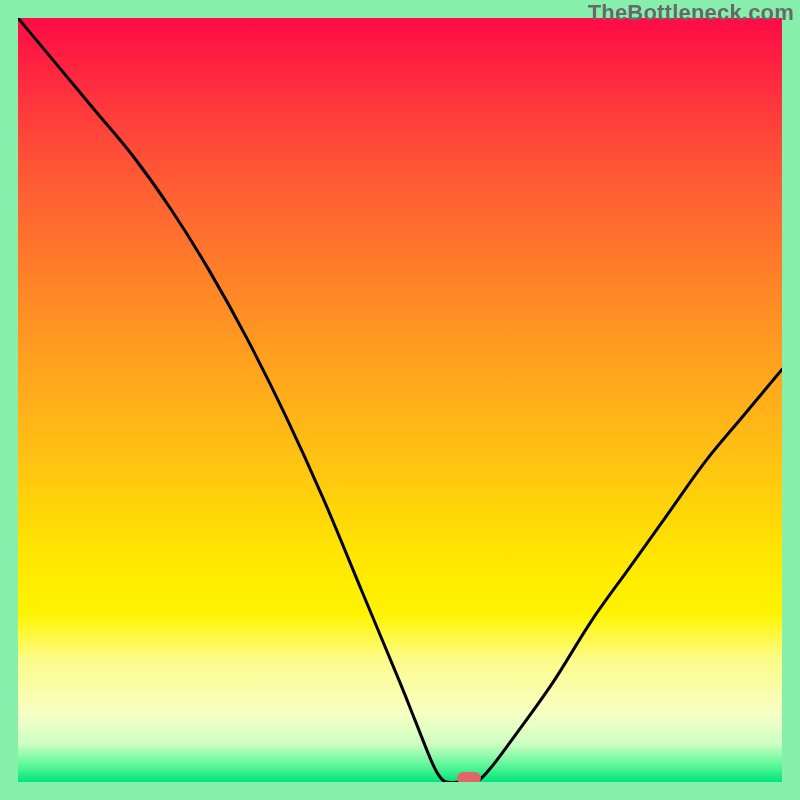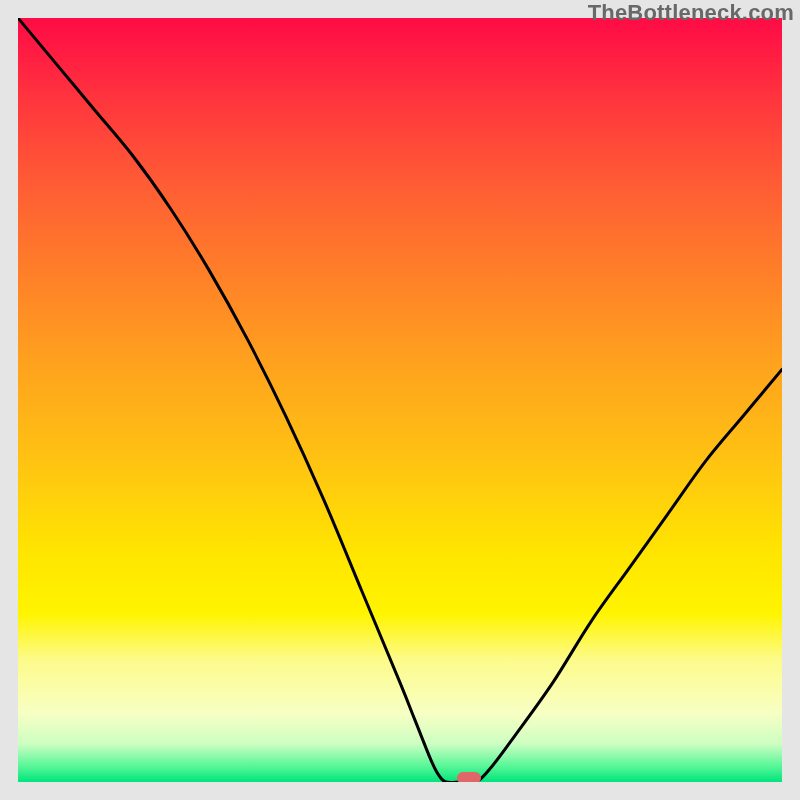--- a/index.html
+++ b/index.html
@@ -2,21 +2,21 @@
 <html><head>
 <meta charset="utf-8">
 <style>
   * { margin: 0; padding: 0; box-sizing: border-box; }
   html, body { width: 800px; height: 800px; overflow: hidden; }
   body { position: relative; font-family: Arial, Helvetica, sans-serif; }
 
   .frame {
     position: absolute;
     inset: 0;
-    background: #e5e5e5;
+    background: #86efac;
   }
 
   .plot-area {
     position: absolute;
     left: 18px;
     top: 18px;
     width: 764px;
     height: 764px;
     overflow: hidden;
   }

